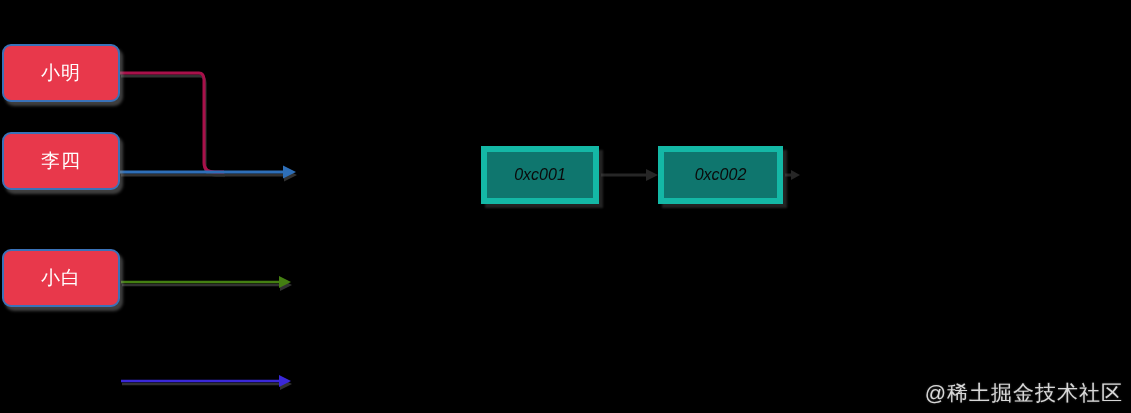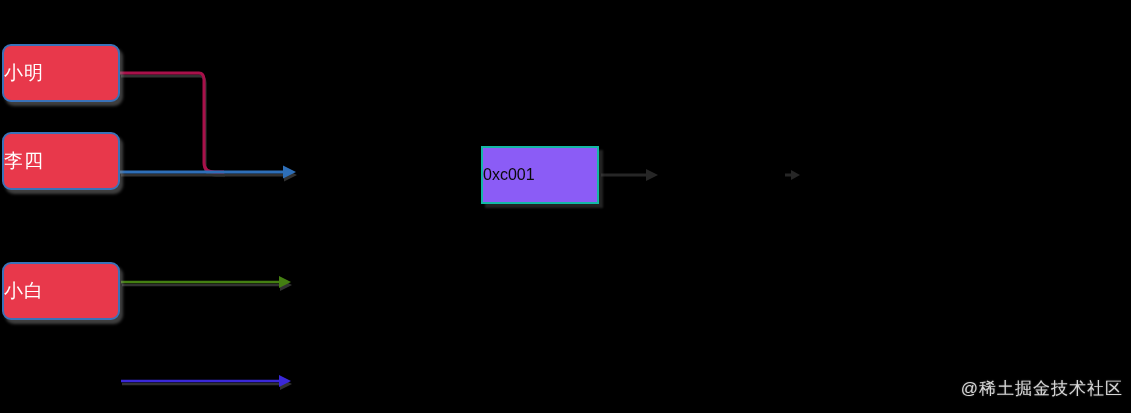--- a/index.html
+++ b/index.html
@@ -8,46 +8,47 @@
     width:1131px;height:413px;
     background:#000000;
     overflow:hidden;
     font-family:"Liberation Sans","DejaVu Sans",sans-serif;
   }
   .edges{position:absolute;left:0;top:0;width:1131px;height:413px;}
   .edges .colored{filter:drop-shadow(1px 3px 0.5px rgba(125,125,125,0.40));}
   .node{
     position:absolute;
     box-sizing:border-box;
-    display:flex;align-items:center;justify-content:flex-start;
+    display:flex;align-items:center;justify-content:center;
     text-align:center;
   }
   .person{
     left:2px;width:118px;height:58px;
     background:#e8384b;
     border:2px solid #3a72b8;
     border-radius:9px;
     color:#ffffff;
     font-size:19px;
     letter-spacing:1px;
     box-shadow:3px 4px 3px rgba(140,140,140,0.45);
   }
   .addr{
     width:118px;height:58px;
-    background:#8b5cf6;
-    border:2px solid #14b8a6;
+    background:#0f766e;
+    border:6px solid #14b8a6;
     color:#0a0a0a;
     font-size:16px;
     box-shadow:4px 4px 2px rgba(70,70,70,0.50);
+    font-style:italic;
   }
   .watermark{
     position:absolute;
-    right:8px;bottom:13px;
+    right:8px;bottom:6px;
     color:rgba(230,230,230,0.92);
-    font-size:17px;
+    font-size:21px;
     letter-spacing:1px;
     text-shadow:0 0 2px rgba(90,90,90,0.8);
   }
 </style>
 </head>
 <body>
 
 <div class="canvas">
 
   <svg class="edges" viewBox="0 0 1131 413" xmlns="http://www.w3.org/2000/svg">
@@ -69,23 +70,26 @@
       <polygon points="279,375 279,387 291,381" fill="#3a28d8"></polygon>
     </g>
   </svg>
 
   <div class="node person" style="top:44px">
     <span>小明</span>
   </div>
   <div class="node person" style="top:132px">
     <span>李四</span>
   </div>
-  <div class="node person" style="top:262px">
+  <div class="node person" style="top:249px">
     <span>小白</span>
   </div>
 
   <div class="node addr" style="left:481px;top:146px">
     <span>0xc001</span>
+  </div>
+  <div class="node addr" style="left:658px;top:146px;width:125px">
+    <span>0xc002</span>
   </div>
 
   <div class="watermark">@稀土掘金技术社区</div>
 
 </div>
 
 </body></html>

